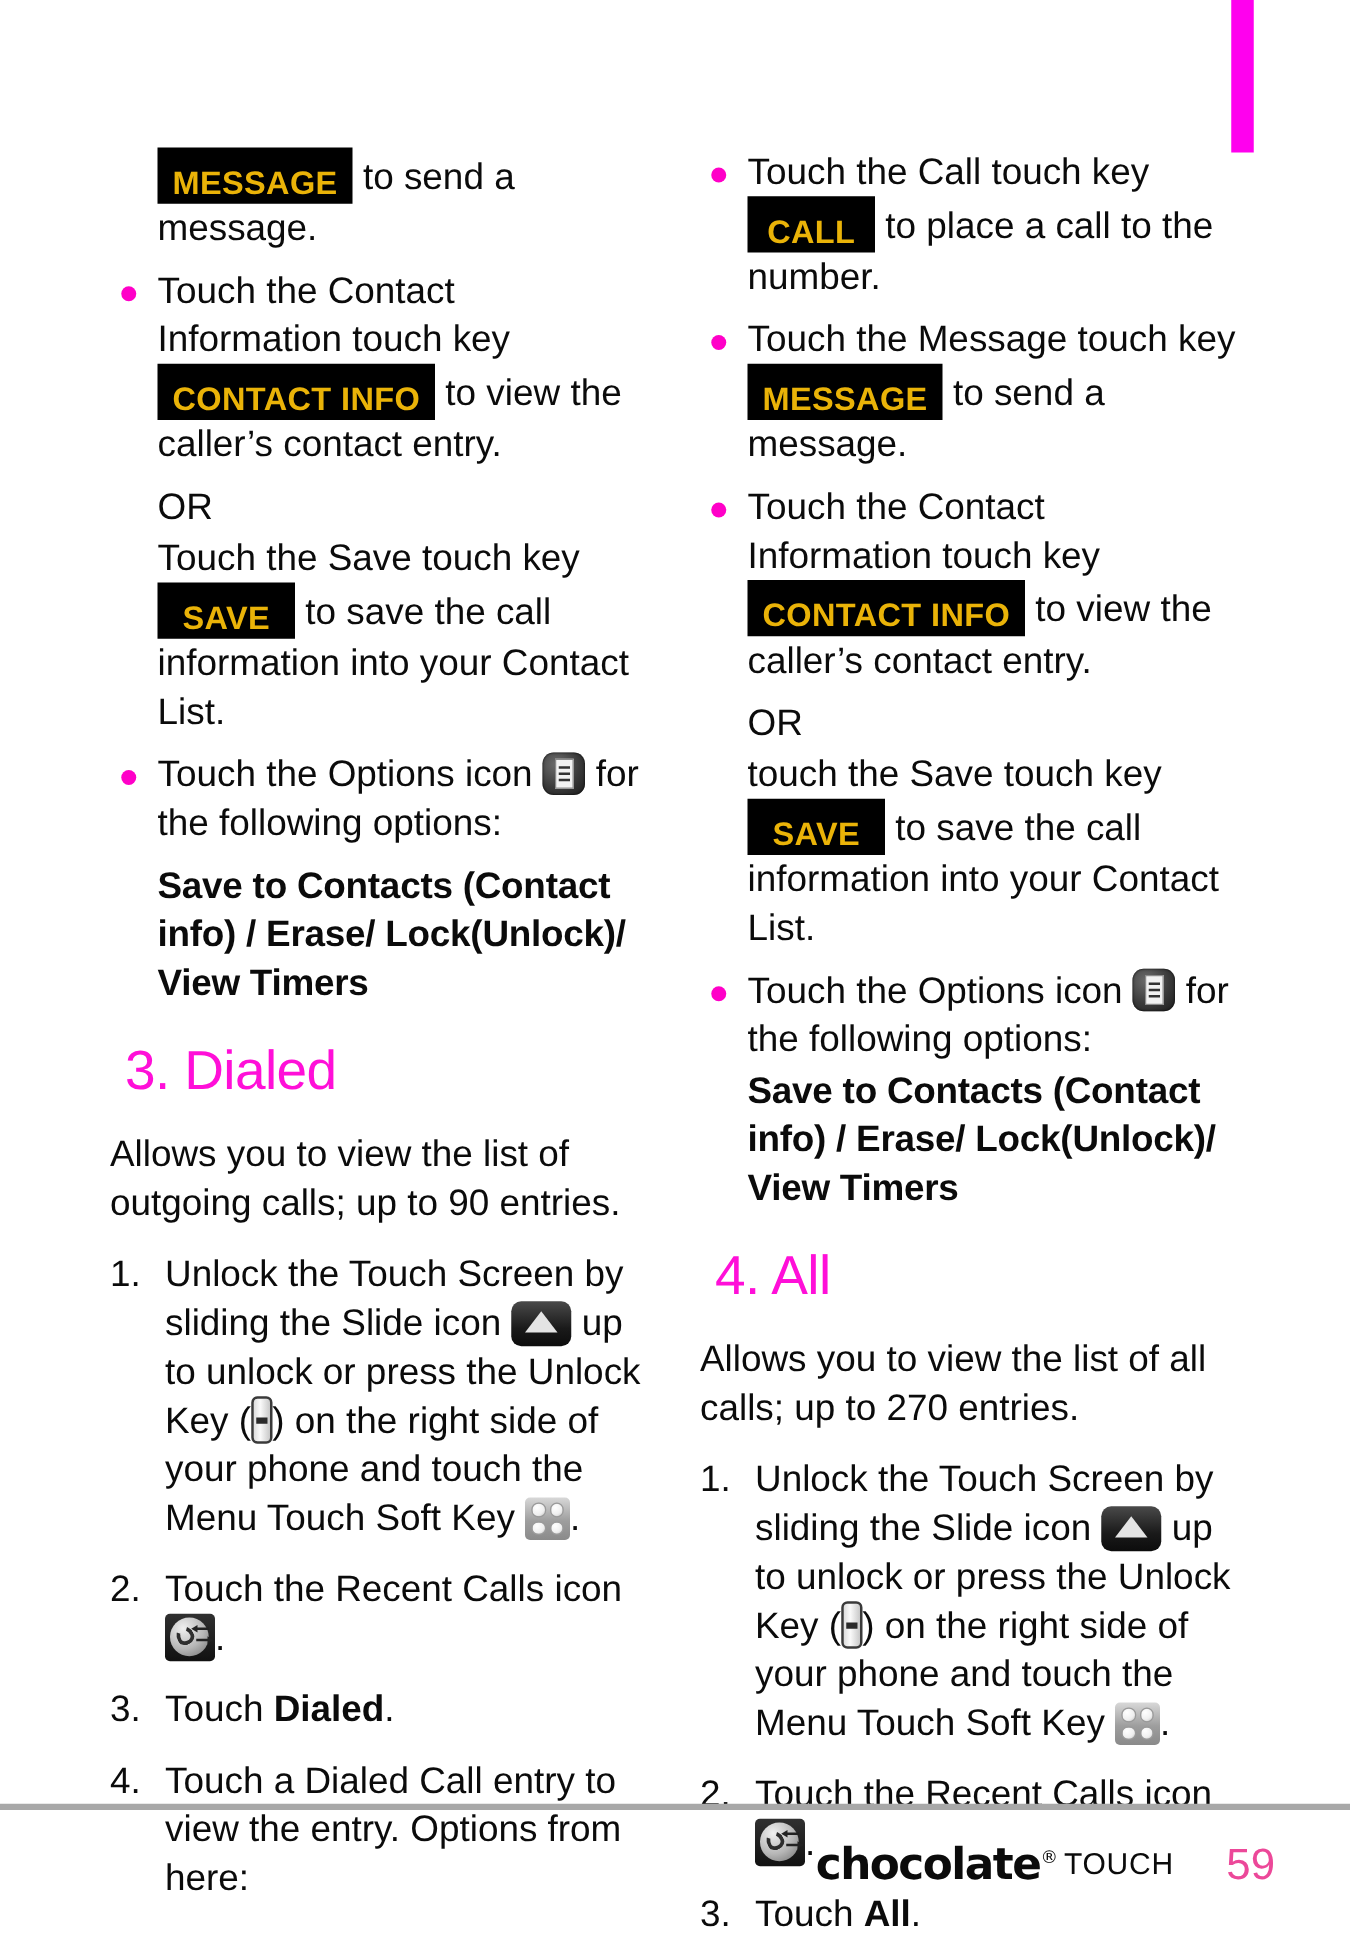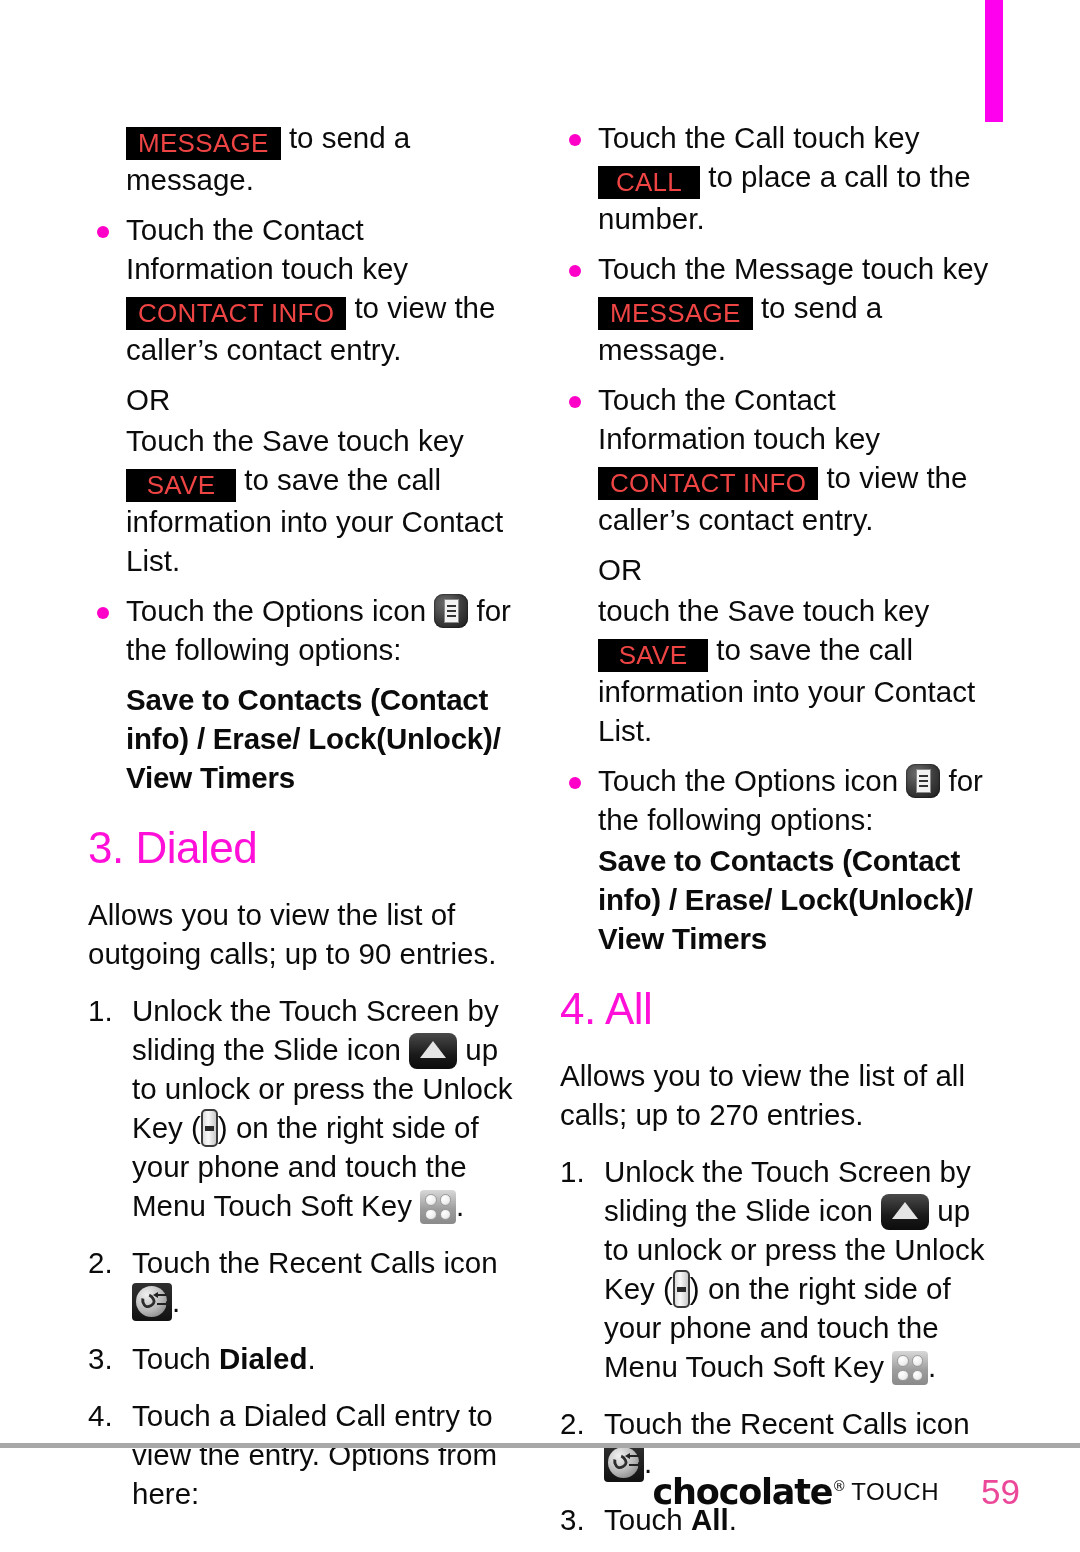--- a/index.html
+++ b/index.html
@@ -122,34 +122,34 @@
     letter-spacing: -0.2px;
   }
   b.inline-b { font-weight: 700; }
 
   
   .heading {
     color: #ff0fd8;
     font-size: 44px;
     font-weight: 400;
     line-height: 50px;
-    margin: 26px 0 22px 0;
+    margin: 26px 0 22px 12px;
     letter-spacing: -0.5px;
   }
 
   
   .key-badge {
     display: inline-block;
     background: #000000;
-    color: #ef4444;
-    font-weight: 400;
+    color: #eab308;
+    font-weight: 700;
     font-size: 26px;
     line-height: 33px;
     height: 33px;
-    padding: 0 12px 0 12px;
+    padding: 12px 12px 0 12px;
     vertical-align: -4px;
     letter-spacing: 0.3px;
     white-space: nowrap;
     text-align: center;
   }
   .key-badge.kb-message { min-width: 130px; }
   .key-badge.kb-contact { min-width: 196px; }
   .key-badge.kb-save    { min-width: 86px; }
   .key-badge.kb-call    { min-width: 78px; }
 

